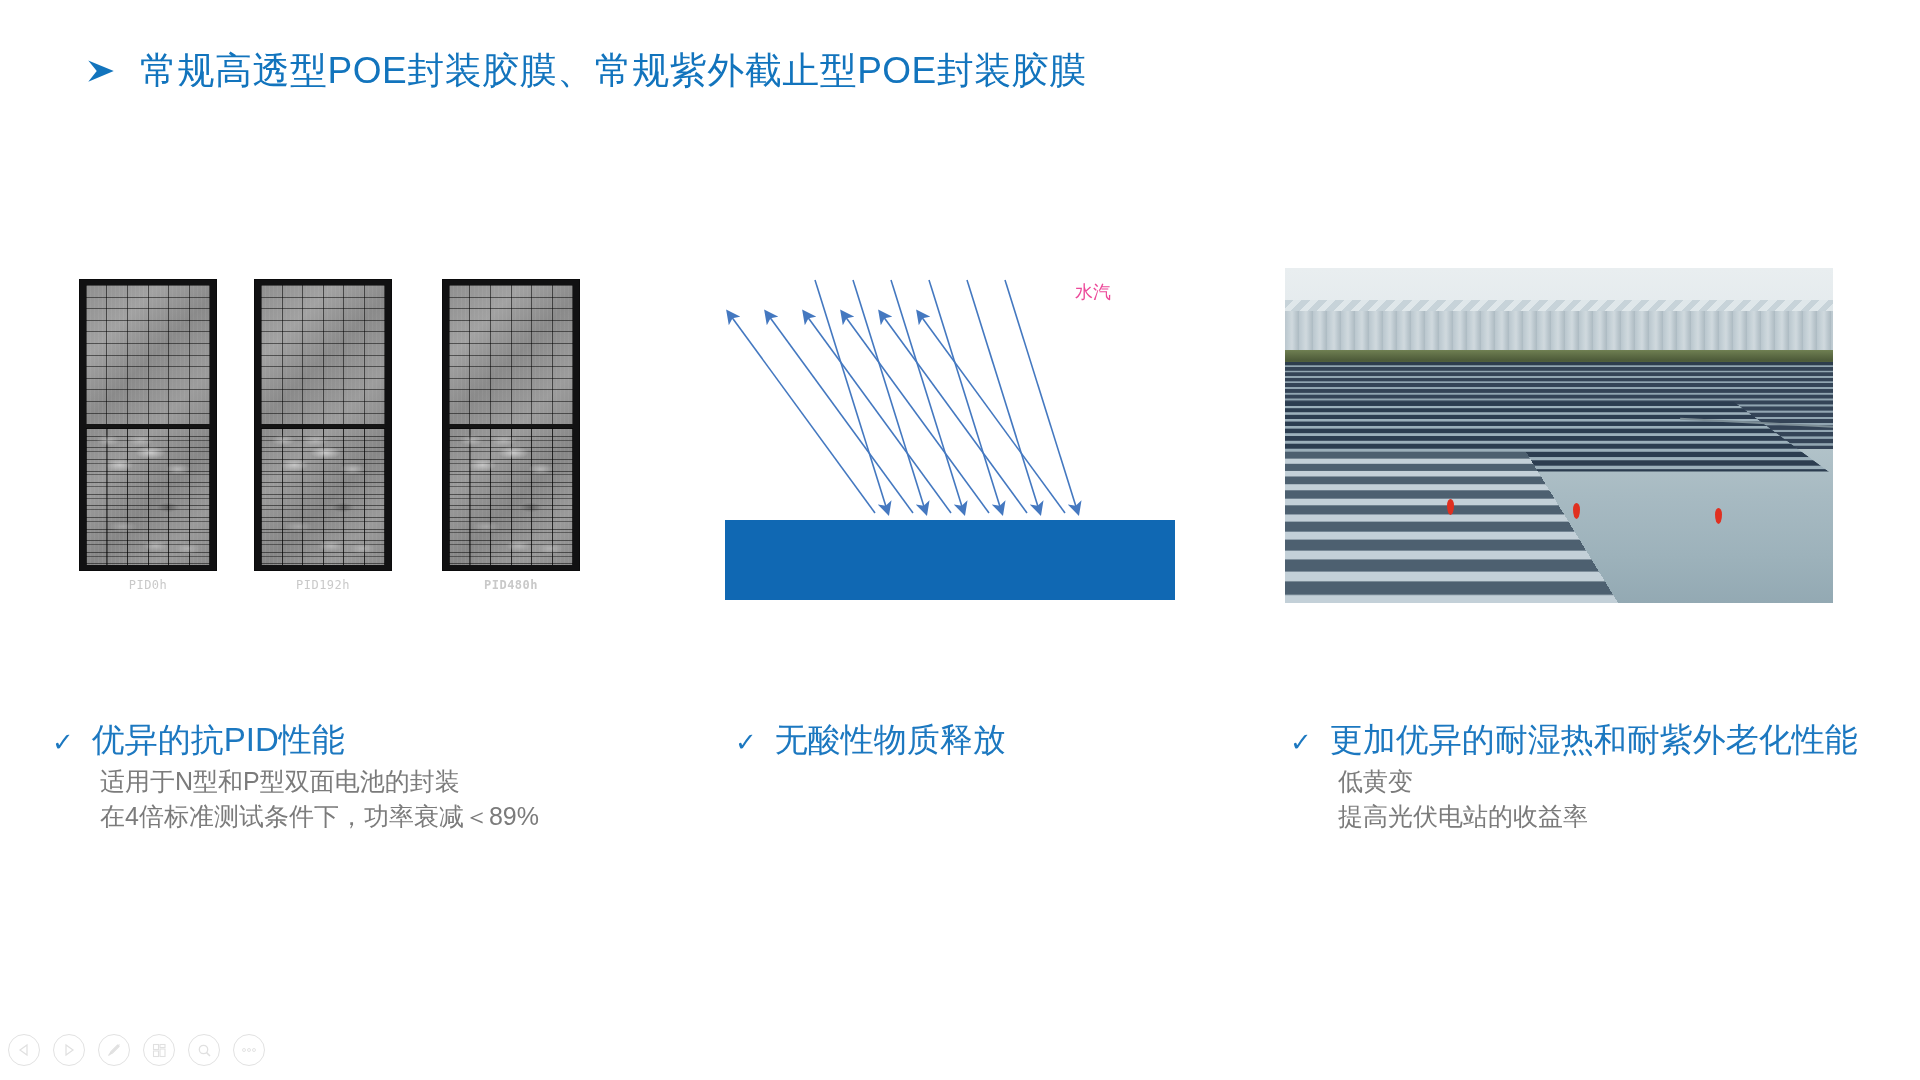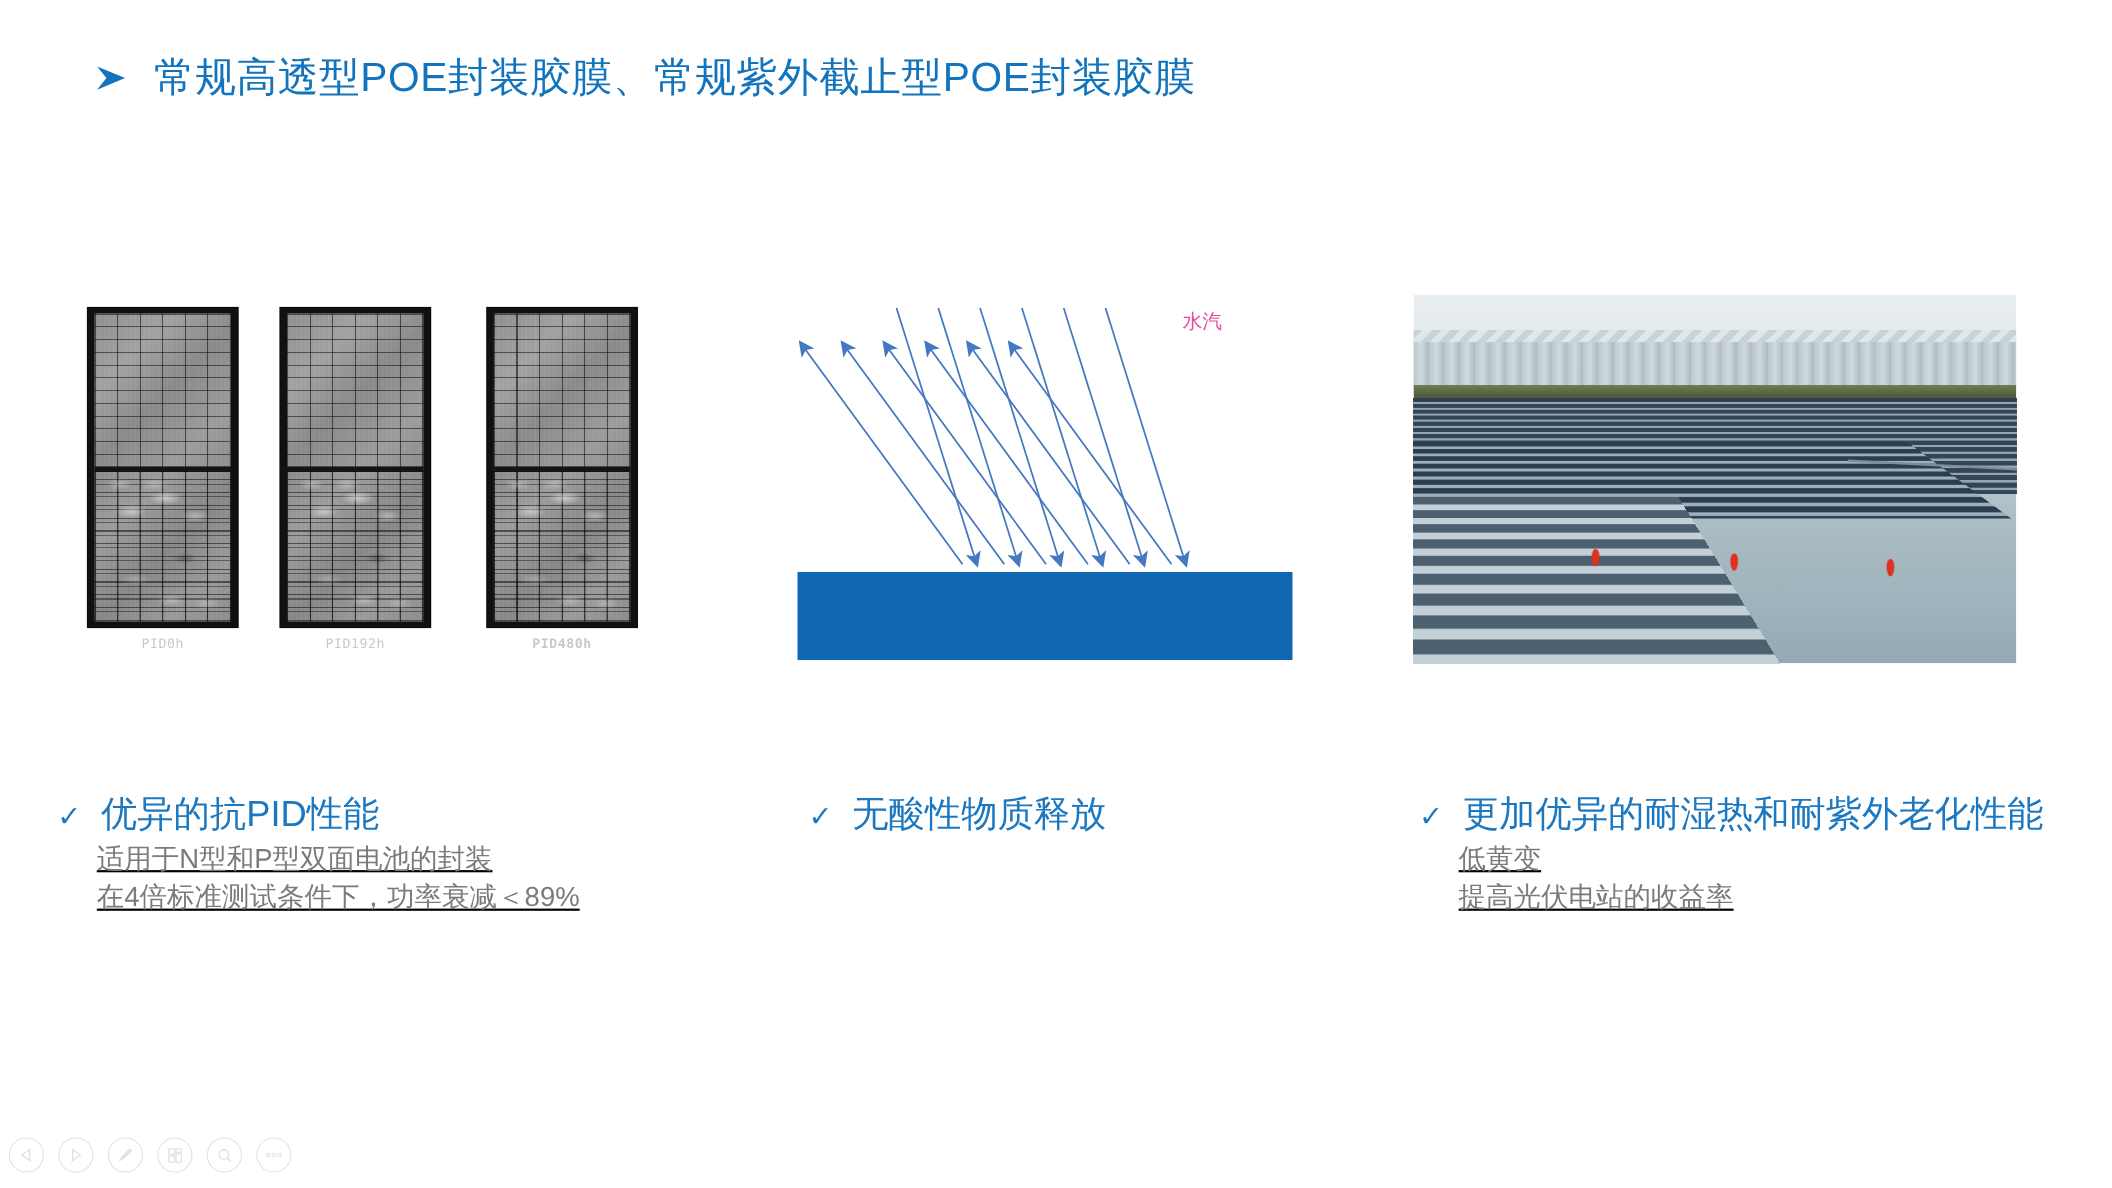--- a/index.html
+++ b/index.html
@@ -227,23 +227,22 @@
     line-height: 1;
     flex: 0 0 auto;
   }
   .feat-title {
     font-size: 33px;
     color: #1c78c0;
     white-space: nowrap;
     line-height: 1.1;
   }
   .feat-lines {
-    margin-left: 36px;
+    margin-left: 48px;
     margin-top: 6px;
-    text-decoration: underline;
   }
   .feat-line {
     font-size: 25px;
     color: #7b7b7b;
     line-height: 1.37;
     white-space: nowrap;
   }
 
   
   .toolbar {

